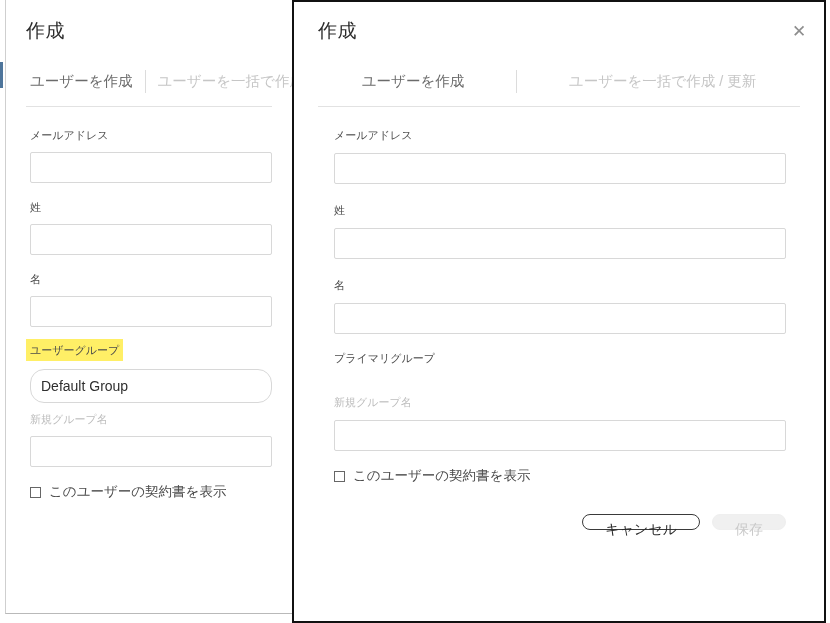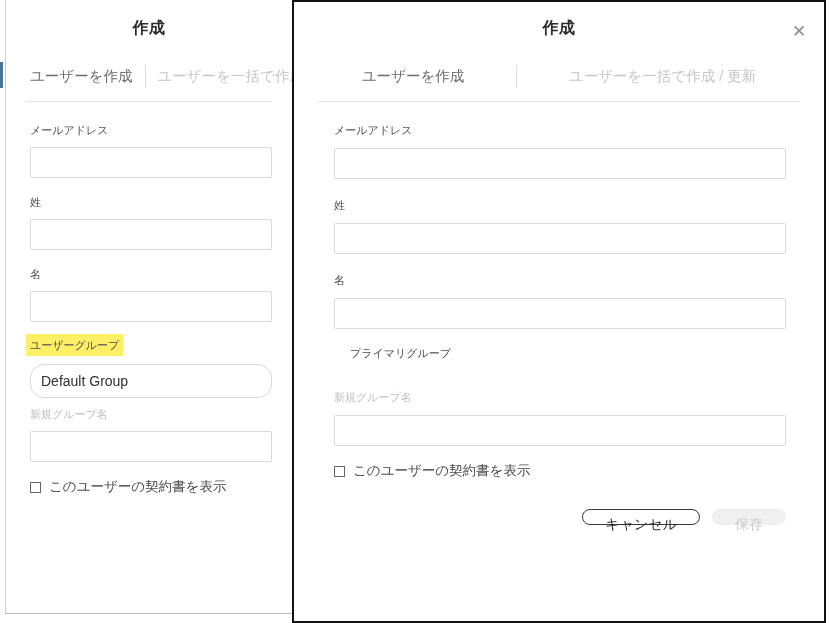--- a/index.html
+++ b/index.html
@@ -75,25 +75,24 @@
     height: 2px;
     background: #111111;
   }
 
   
   .dlg-header {
     position: relative;
     box-sizing: border-box;
   }
   .dlg-title {
-    font-size: 16px;
-    font-weight: bold;
+    font-size: 19px;
+    font-weight: normal;
     color: #2b2b2b;
     letter-spacing: 0.5px;
-    text-align: center;
   }
   .close-icon {
     position: absolute;
     width: 22px;
     height: 22px;
     line-height: 22px;
     text-align: center;
     font-size: 17px;
     color: #8e8e8e;
     cursor: pointer;
@@ -317,21 +316,21 @@
       <div style="height:9px;"></div>
       <input class="text-input" type="text" value="" style="">
     </div>
 
     <div style="margin-bottom:14px;">
       <div class="field-label">名</div>
       <div style="height:9px;"></div>
       <input class="text-input" type="text" value="" style="">
     </div>
 
-    <div style="margin-bottom:16px;margin-left:16px;">
+    <div style="margin-bottom:16px;">
       <div class="field-label">プライマリグループ</div>
       <div style="height:9px;"></div>
     </div>
 
     <div style="margin-bottom:14px;">
       <div class="field-label muted">新規グループ名</div>
       <div style="height:9px;"></div>
       <input class="text-input" type="text" value="" style="">
     </div>
 

